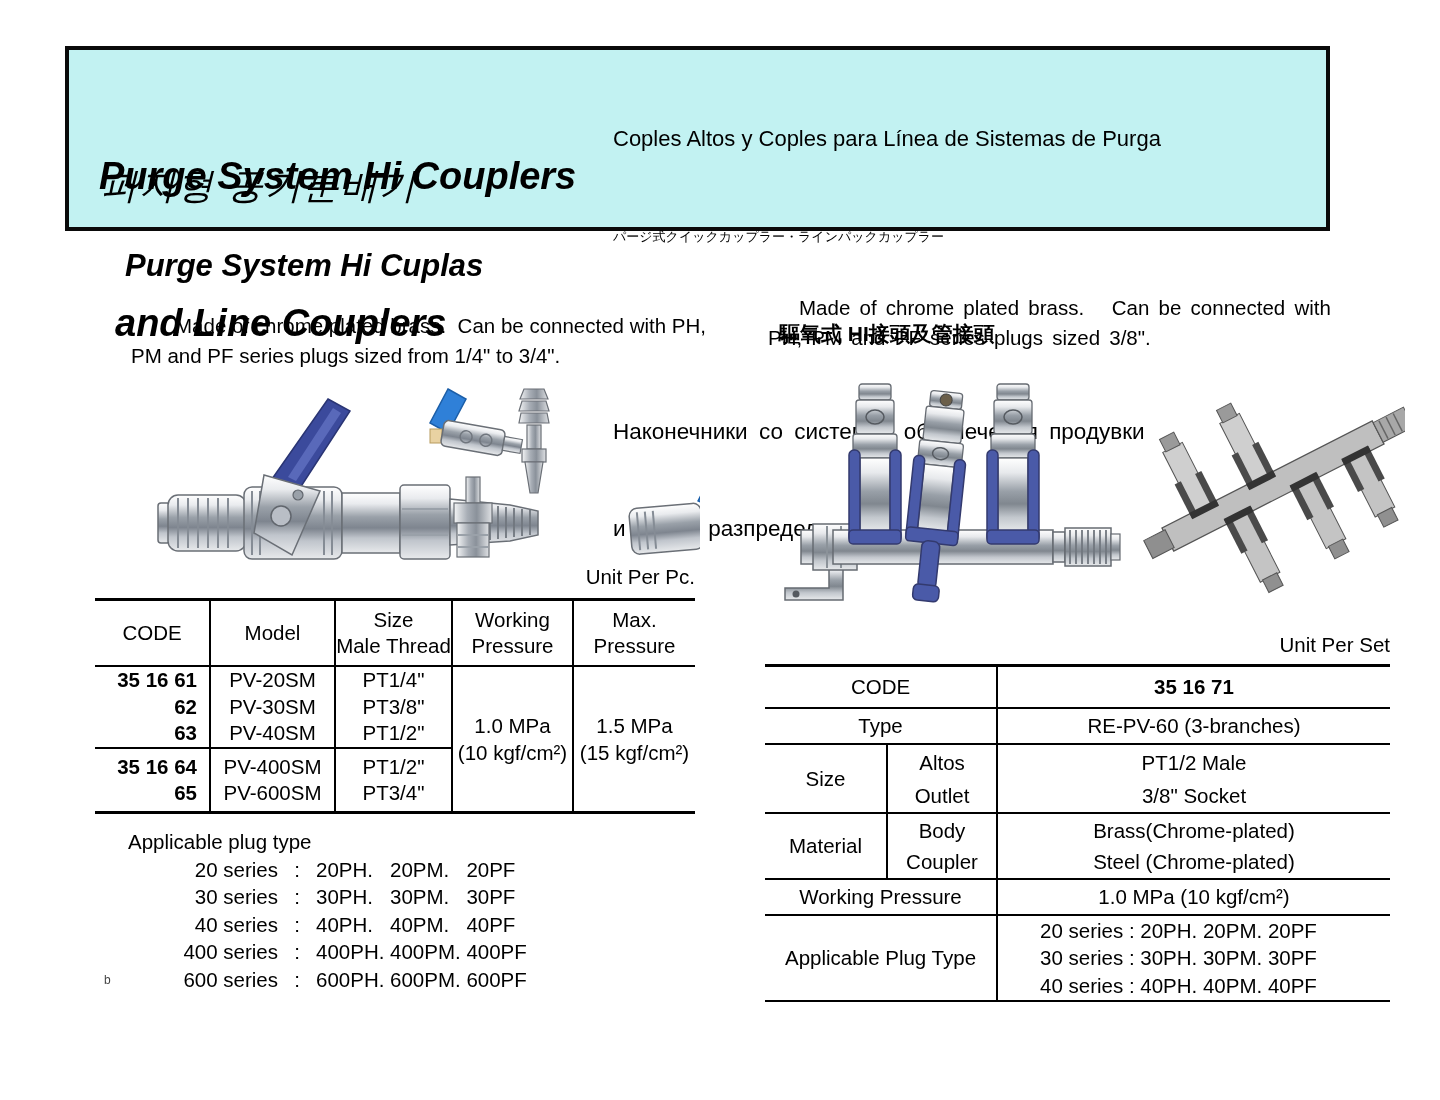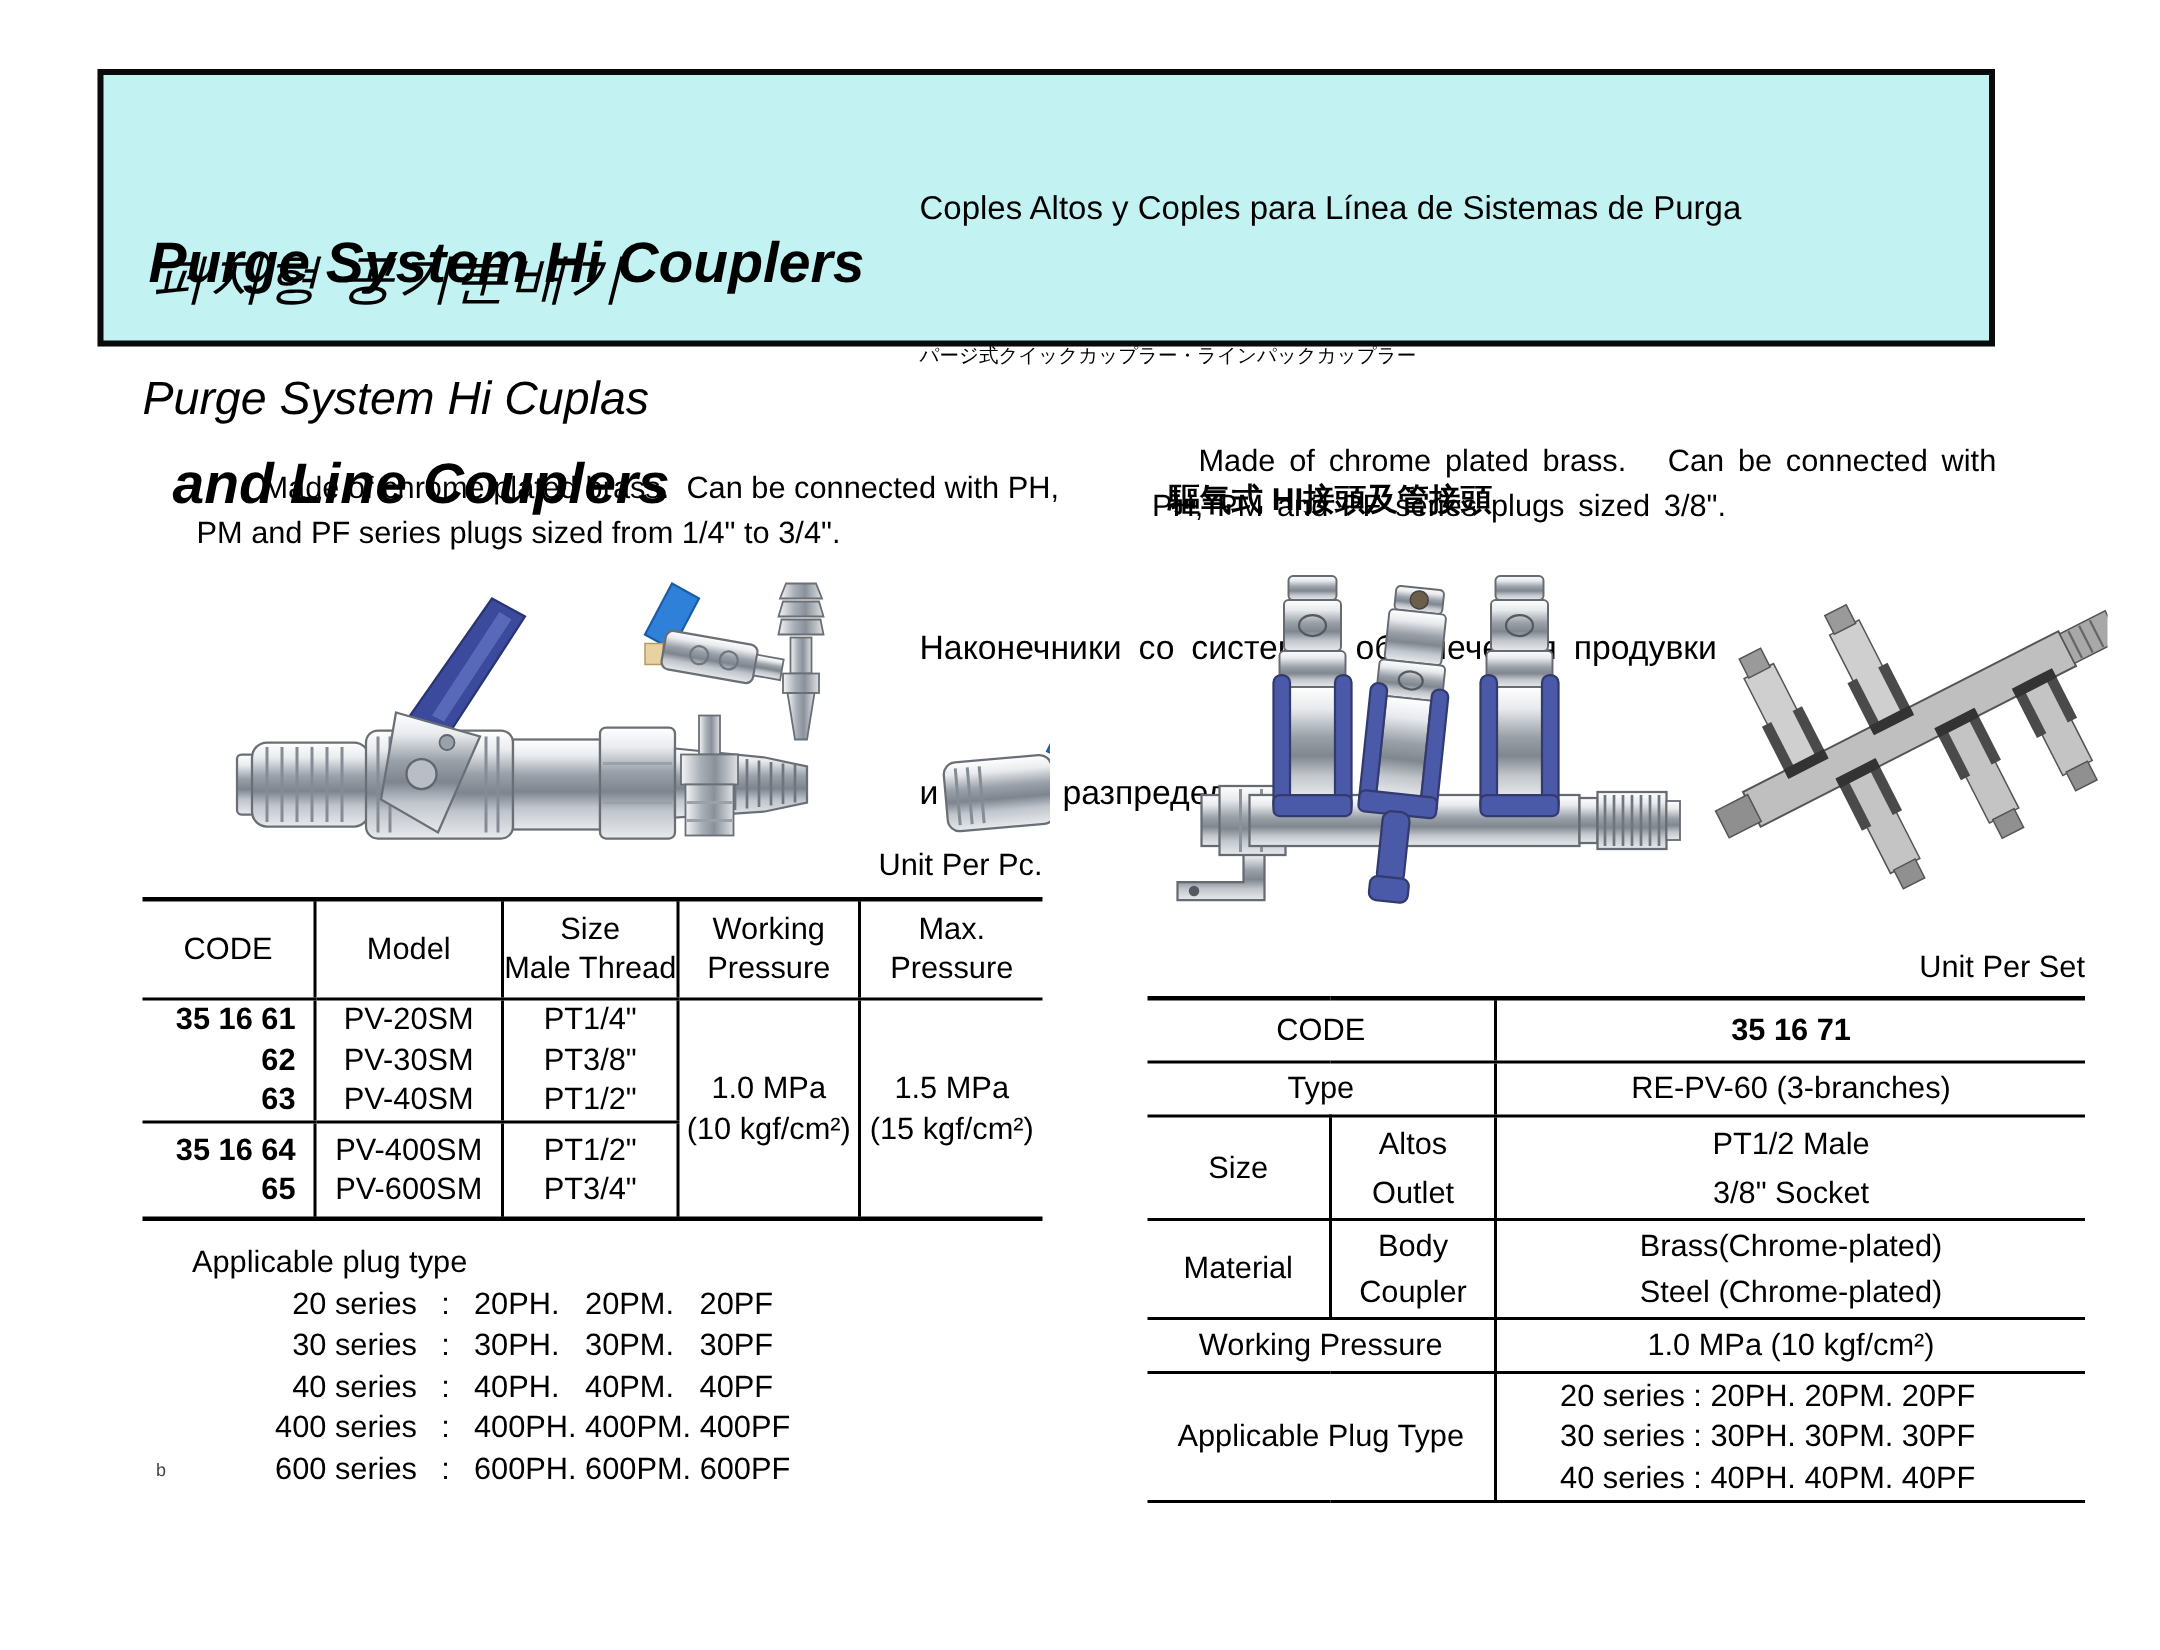--- a/index.html
+++ b/index.html
@@ -14,21 +14,21 @@
   .title-en .l2{margin-left:16px;}
   .title-ko{position:absolute;left:32px;top:112px;font-size:36px;font-weight:normal;font-style:italic;
             letter-spacing:2px;white-space:pre;}
   .header-right{position:absolute;left:544px;top:8px;line-height:32.5px;white-space:pre;}
   .header-right .es{font-size:22px;}
   .header-right .ja{font-size:13px;}
   .header-right .zh{font-size:21px;font-weight:bold;text-align:center;}
   .header-right .ru{font-size:22.5px;word-spacing:5px;}
 
   
-  .h2{position:absolute;font-size:31px;font-weight:normal;font-style:italic;white-space:pre;}
+  .h2{position:absolute;font-size:31px;font-weight:bold;font-style:italic;white-space:pre;margin-left:30px;}
   .h2-left{left:95px;top:248px;}
   .h2-right{left:767px;top:246px;font-size:32px;}
   .desc{position:absolute;font-size:20.5px;line-height:29.5px;}
   .desc div{white-space:pre;}
   .desc-left{left:95px;top:311px;margin-left:36px;}
   .desc-left .ind{margin-left:44px;}
   .desc-right{left:768px;top:293px;word-spacing:3.5px;}
   .desc-right .ind{margin-left:31px;}
 
   .unit-note{position:absolute;font-size:20.5px;text-align:right;white-space:pre;}

